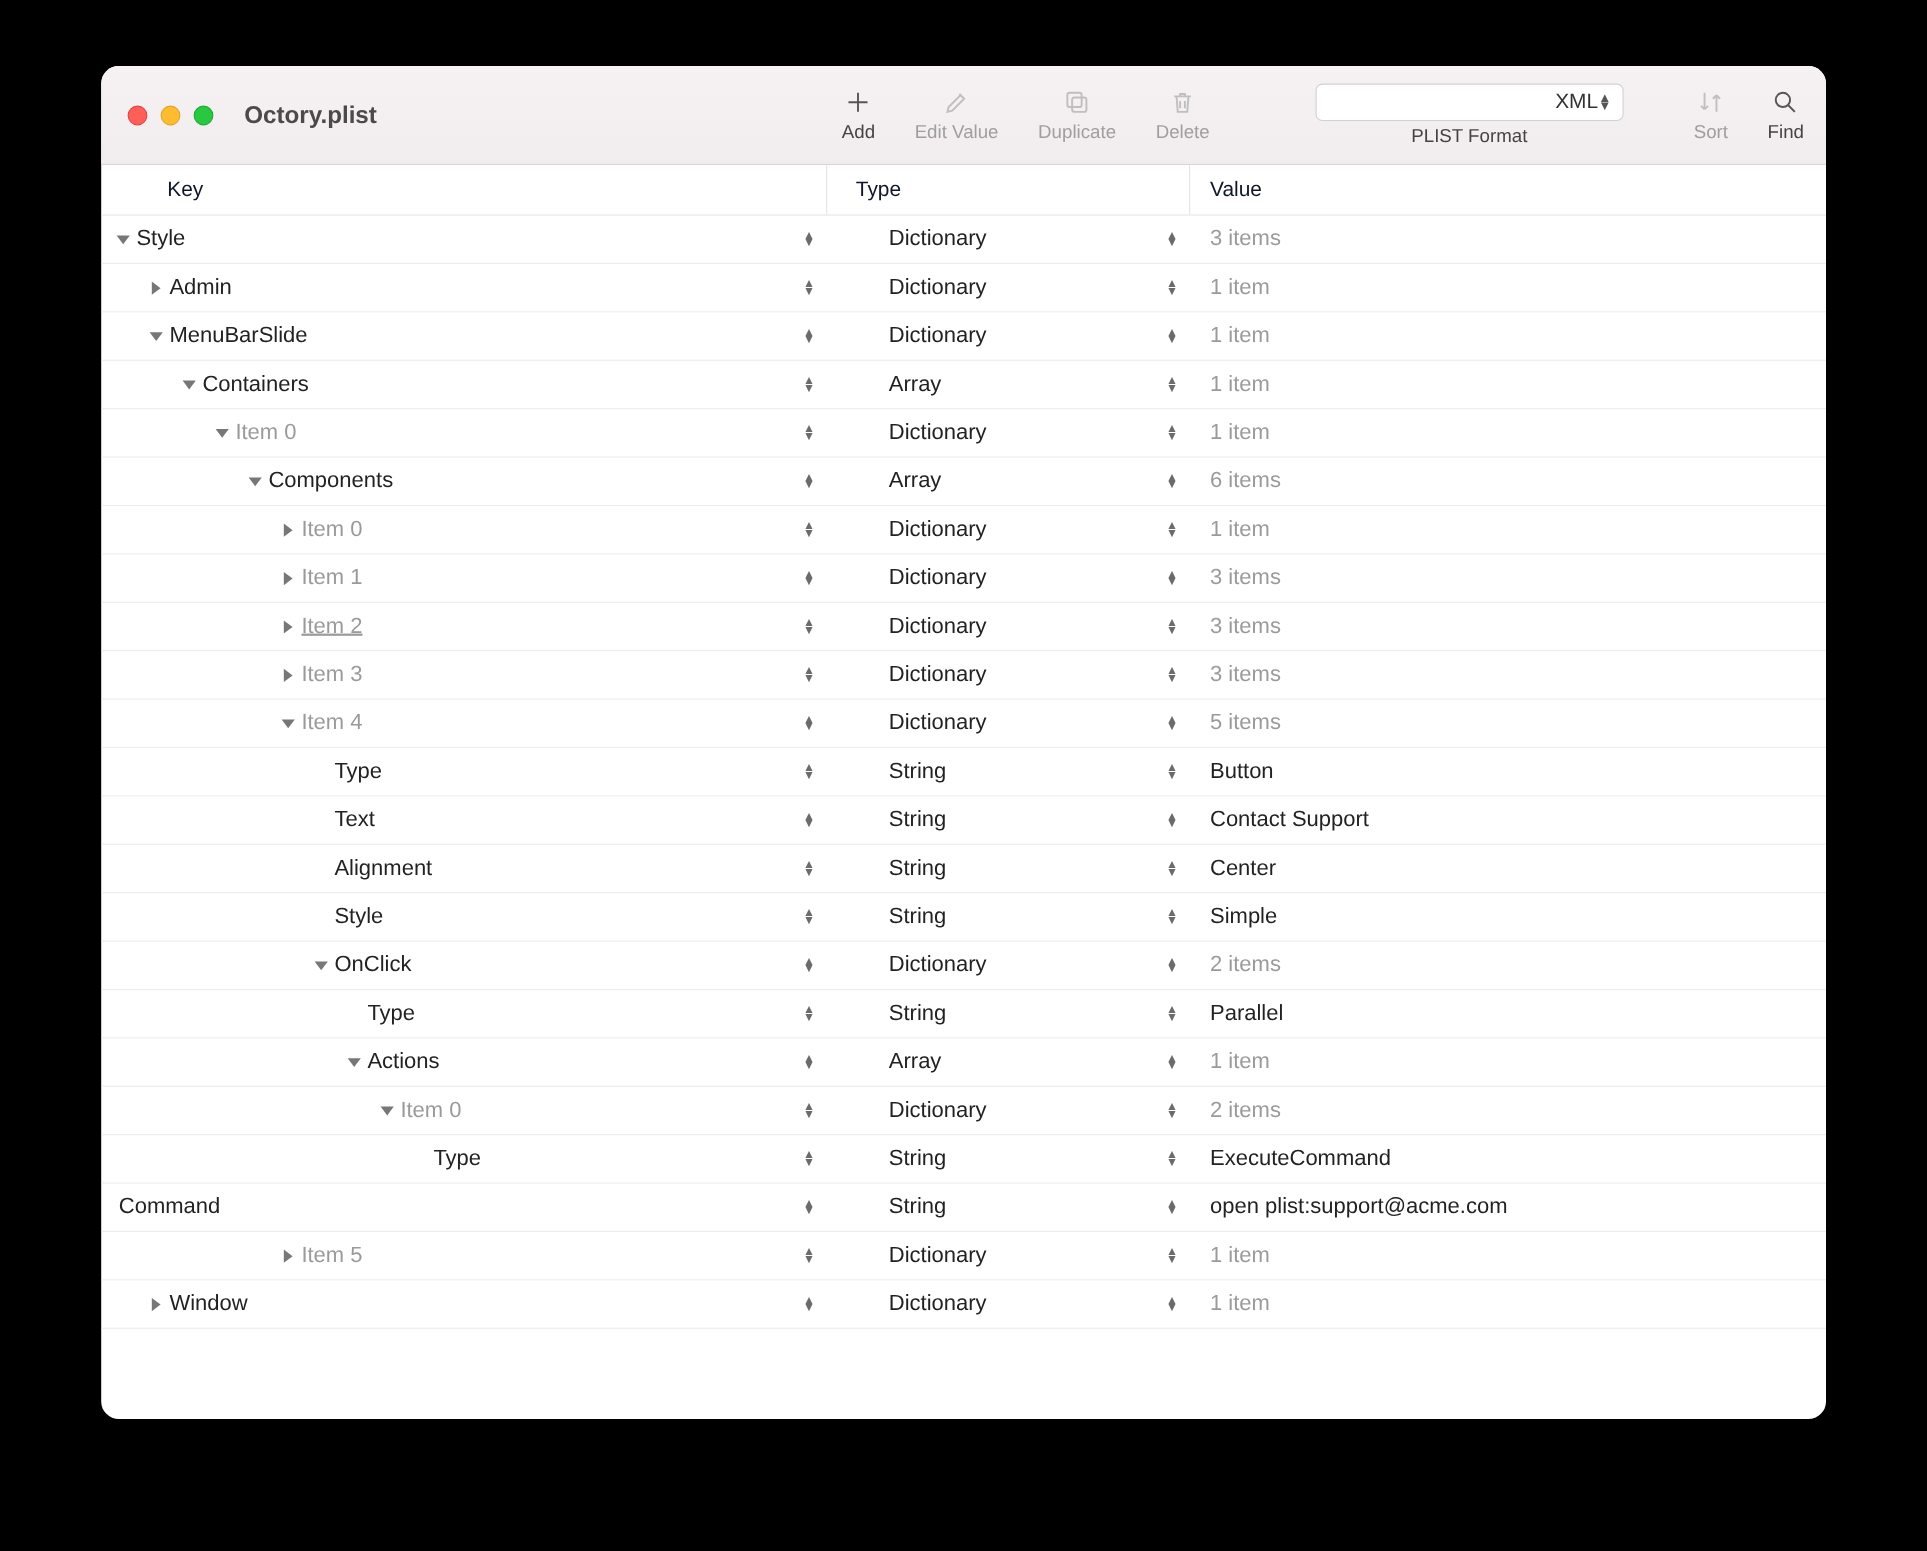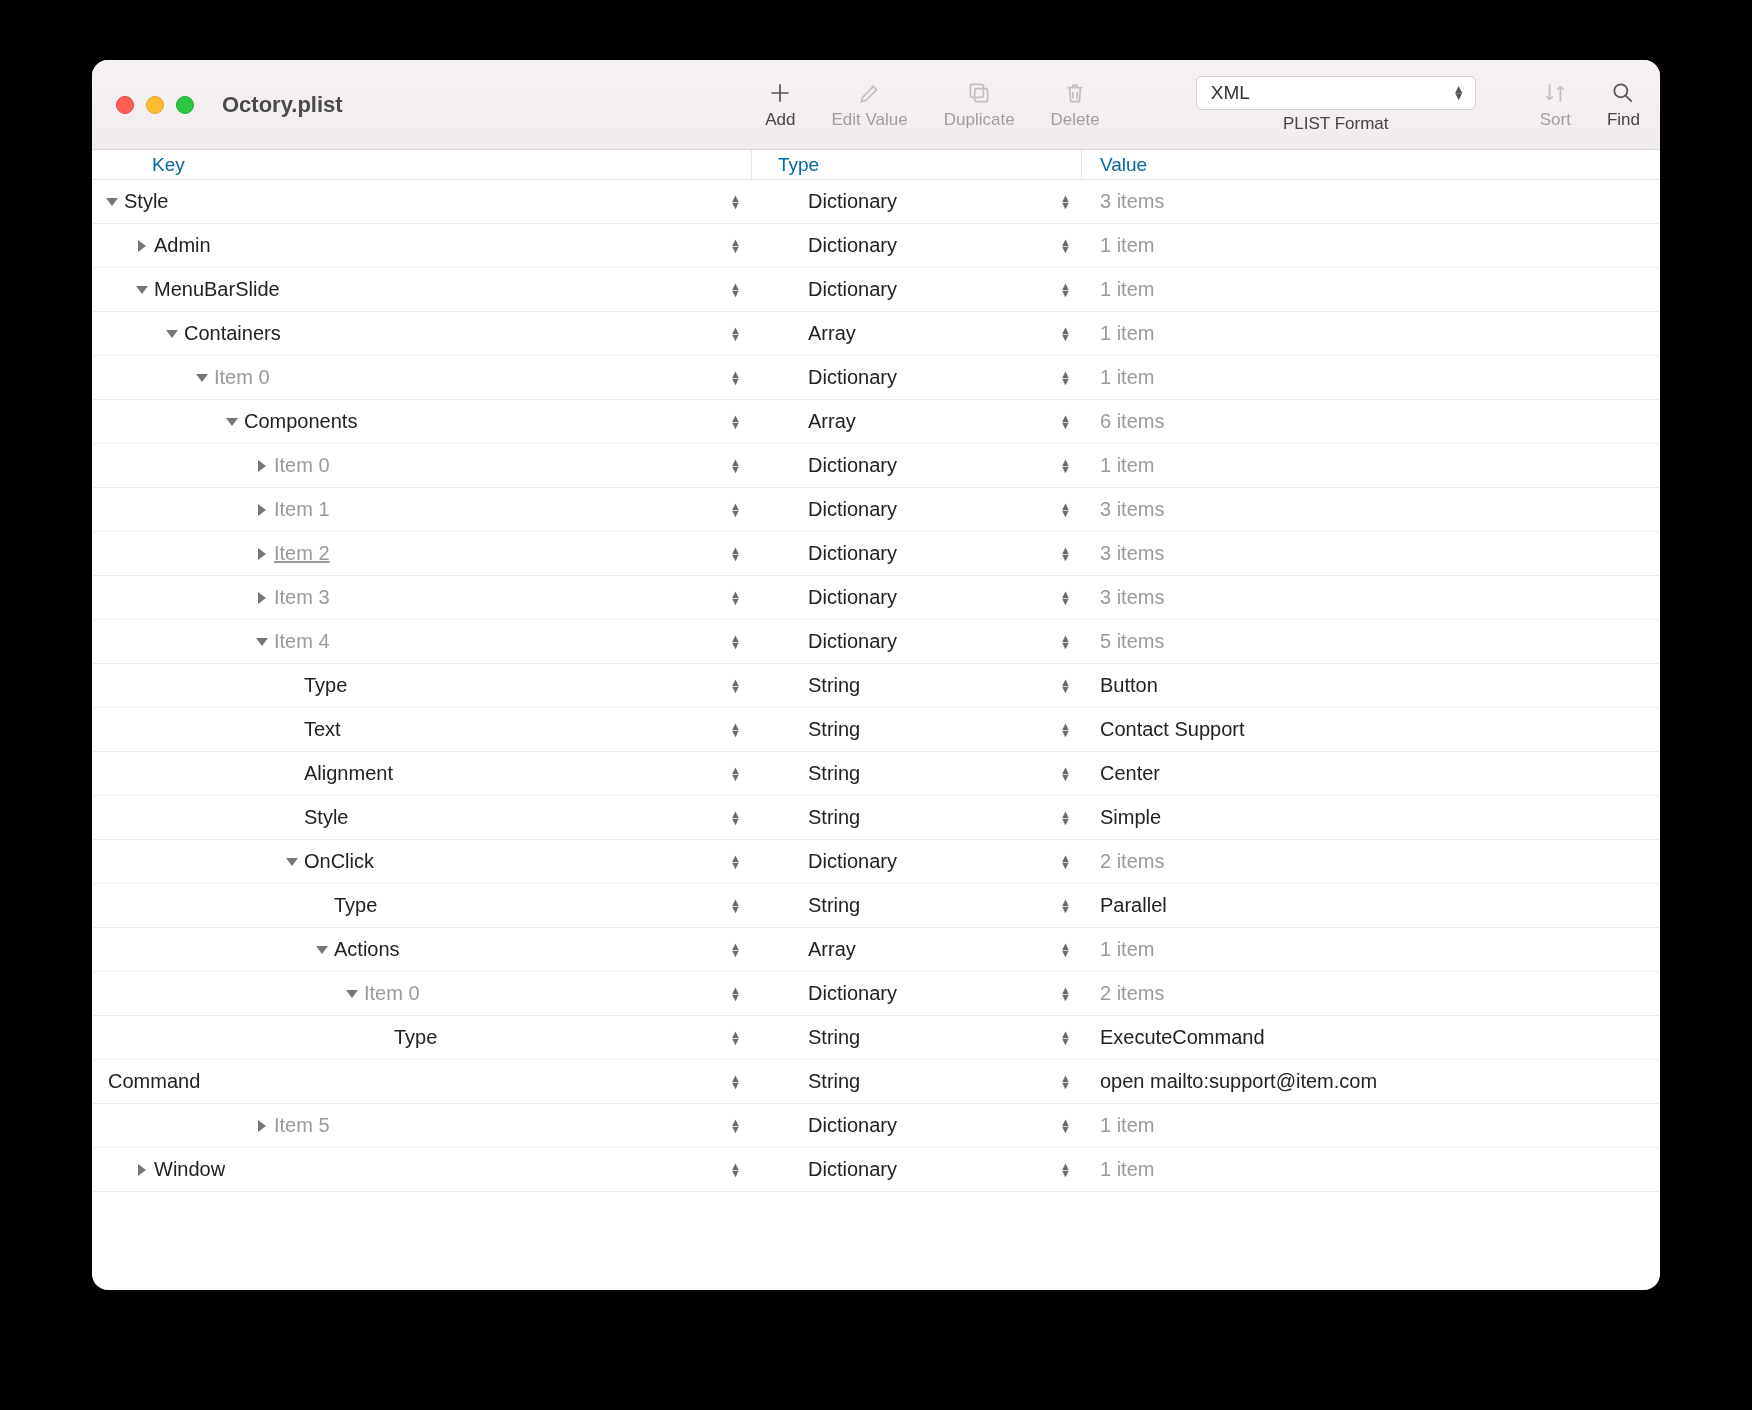--- a/index.html
+++ b/index.html
@@ -44,31 +44,31 @@
     margin-right: 40px;
   }
   .tb-spacer { flex: 1; }
   .tb-buttons { display: flex; align-items: center; gap: 36px; }
   .tb-btn { display: flex; flex-direction: column; align-items: center; gap: 4px; cursor: default; }
   .tb-btn .lbl { font-size: 17px; color: #444; }
   .tb-btn.disabled .lbl { color: #9e9e9e; }
   .tb-btn.disabled svg { stroke: #bfbfbf; }
   .tb-btn svg { stroke: #555; fill: none; stroke-width: 1.6; }
   .format-select {
-    display: flex; align-items: center; justify-content: space-between;
+    display: flex; align-items: center; justify-content: flex-end;
     width: 280px; height: 34px;
     background: #fff; border: 1px solid #d5d0d2; border-radius: 6px;
     padding: 0 10px 0 14px; font-size: 19px; color: #333;
   }
   .format-wrap { display:flex; flex-direction:column; align-items:center; gap:4px; margin: 0 28px 0 60px;}
   .format-wrap .lbl { font-size: 17px; color:#444; }
   .stepper-arrows { display:flex; flex-direction:column; line-height:7px; color:#555; font-size:12px;}
   .headers {
-    display: flex; height: 30px; border-bottom: 1px solid #e7e3e5;
-    font-size: 19px; color: #0369a1; align-items: center;
+    display: flex; height: 46px; border-bottom: 1px solid #e7e3e5;
+    font-size: 19px; color: #0f172a; align-items: center;
   }
   .col-key { width: 660px; padding-left: 60px; border-right: 1px solid #e7e3e5; height:100%; display:flex; align-items:center;}
   .col-type{ width: 330px; padding-left: 26px; border-right: 1px solid #e7e3e5; height:100%; display:flex; align-items:center;}
   .col-val { flex:1; padding-left: 18px; height:100%; display:flex; align-items:center;}
   .tree { flex:1; overflow:auto; }
   .row {
     display: flex; height: 44px; align-items: center;
     border-bottom: 1px solid #efeced; font-size: 20px;
   }
   .k { width: 660px; display:flex; align-items:center; color:#222; }
@@ -577,21 +577,21 @@
             <span>▲</span>
             <span>▼</span>
           </span>
           <span>String</span>
         </div>
         <div class="v">
           <span class="stepper">
             <span>▲</span>
             <span>▼</span>
           </span>
-          <span>open mailto:support@item.com</span>
+          <span>open plist:support@acme.com</span>
         </div>
       </div>
       <div class="row">
         <div class="k dim" style="padding-left: 166px;">
           <span class="disc"></span>
           <span>Item 5</span>
         </div>
         <div class="t">
           <span class="stepper">
             <span>▲</span>

